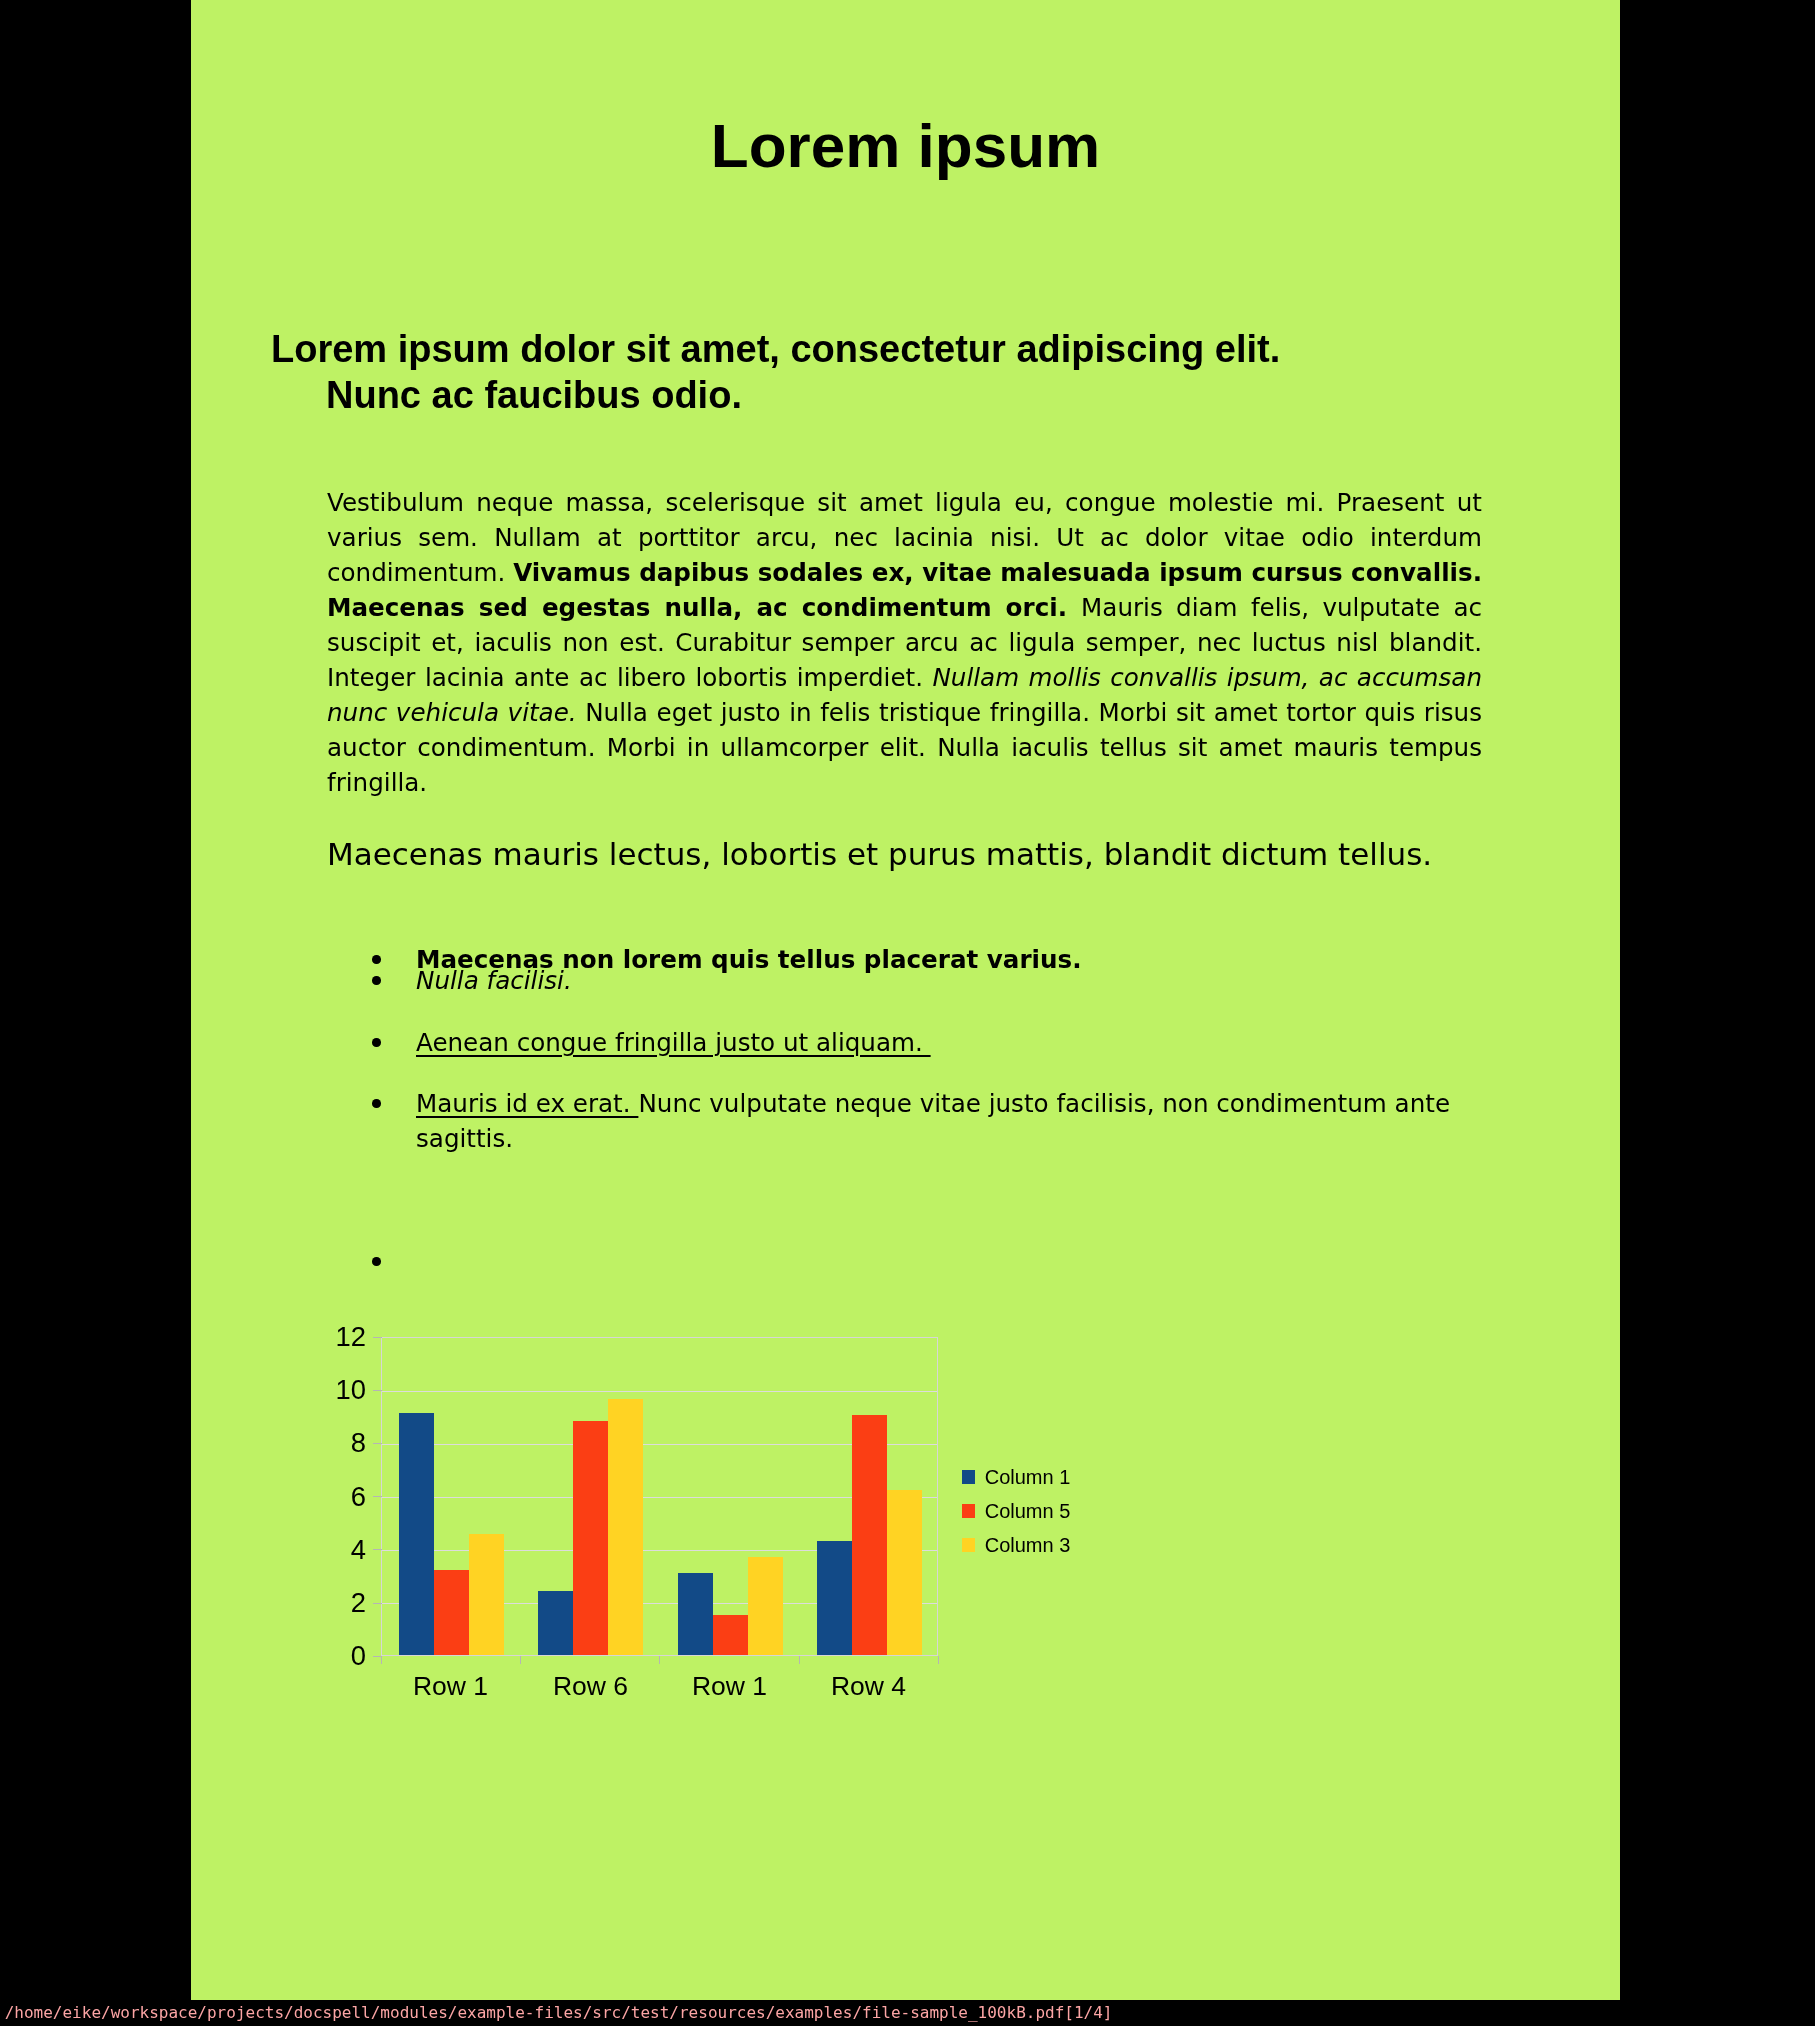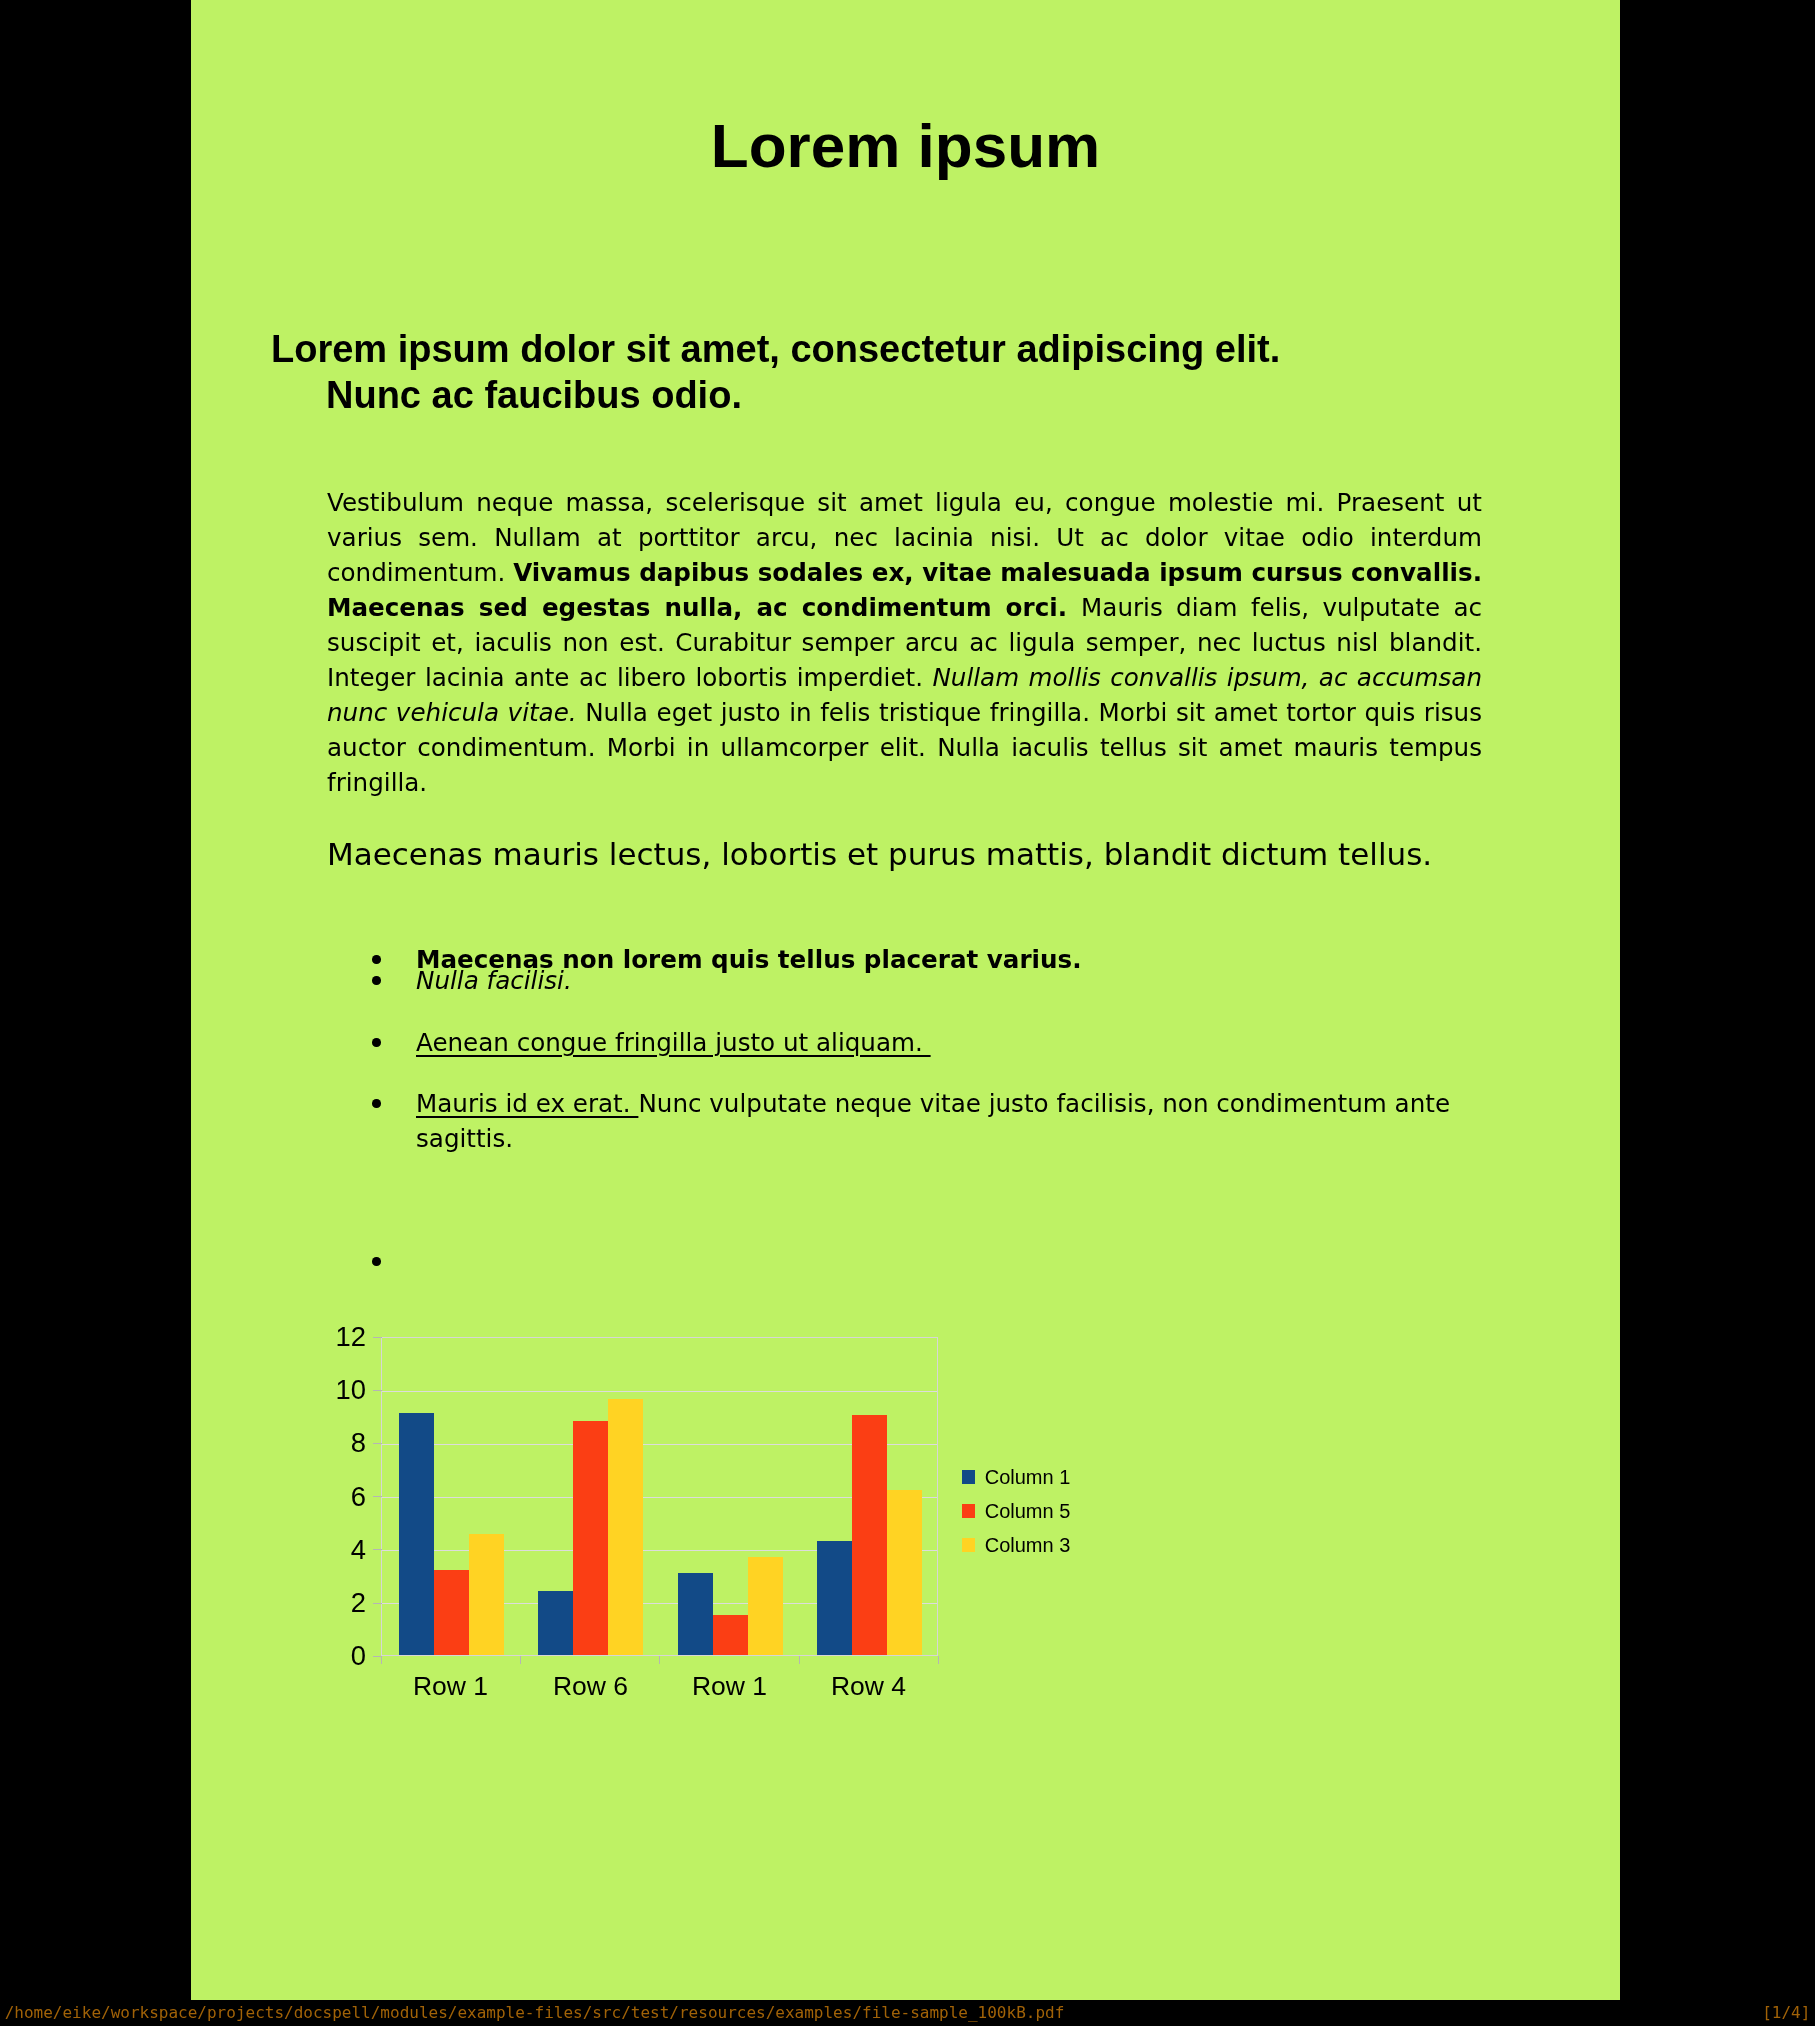--- a/index.html
+++ b/index.html
@@ -38,22 +38,22 @@
   .bullet-item.p4{top:1086px;}
   .bullet-item.p5{top:1183px;}
   .bullet-item.p6{top:1244px;}
 
   .chart{position:absolute;left:0;top:1306px;width:1230px;height:426px;}
   .chart-plot{position:absolute;left:190px;top:31px;width:557px;height:319px;
     border:0.9px solid #d6d6d6;box-sizing:border-box;}
   .chart-legend{position:absolute;left:771px;top:154px;}
 
   .status-bar{position:absolute;left:0;bottom:0;width:100%;height:26.5px;background:#000;
-    color:#a16207;font-family:"DejaVu Sans Mono",monospace;font-size:16px;
-    display:flex;justify-content:space-between;align-items:center;
+    color:#fca5a5;font-family:"DejaVu Sans Mono",monospace;font-size:16px;
+    display:flex;align-items:center;
     padding:0 4.7px;box-sizing:border-box;white-space:nowrap;}
 </style>
 </head>
 <body>
 
 <div class="page">
 
   <div class="doc-title">Lorem ipsum</div>
 
   <div class="heading-line l1">Lorem ipsum dolor sit amet, consectetur adipiscing elit.</div>

